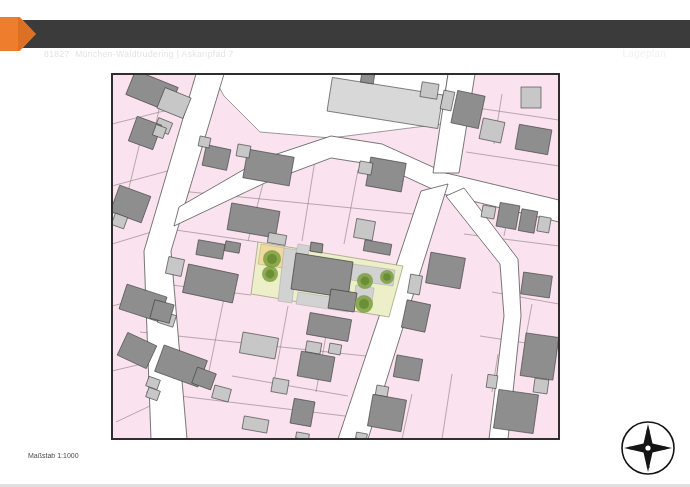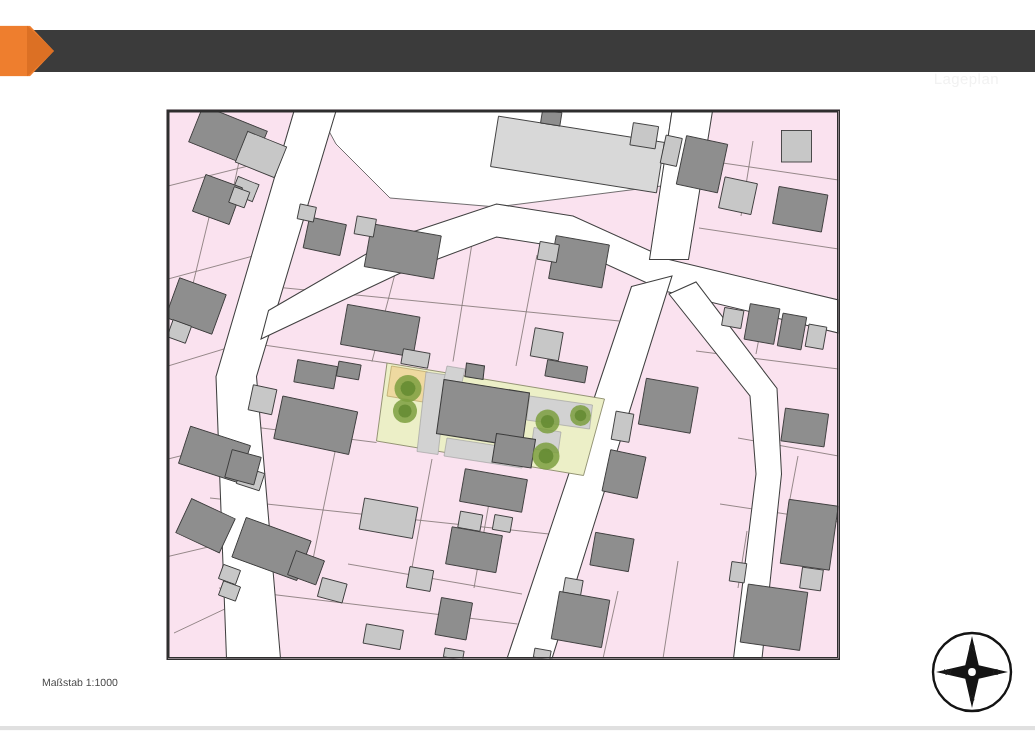--- a/index.html
+++ b/index.html
@@ -19,20 +19,21 @@
   .compass{position:absolute;left:619px;top:419px;width:58px;height:58px;}
   .scale{position:absolute;left:28px;top:452px;font-size:7px;color:#4a4a4a;}
   .bottom-edge{position:absolute;left:0;top:484px;width:690px;height:3px;background:#e0e0e0;}
 </style>
 </head>
 <body>
 
 <div class="page">
 
   <div class="header-bar">
+    <span class="addr">81827  München-Waldtrudering | Askaripfad 7</span>
     <span class="title">Lageplan</span>
   </div>
   <div class="accent-arrow"></div>
   <div class="accent-shadow"></div>
 
   <div class="map-frame">
     <svg id="plan" width="447" height="365" viewBox="0 0 447 365">
         <rect x="0" y="0" width="447" height="365" fill="#fae2ef"></rect>
         <polygon points="100,0 336,0 329,50 219,64 148,58 112,22" fill="#ffffff" stroke="#414141" stroke-width="0.5"></polygon>
         <line x1="0" y1="50" x2="92" y2="27" stroke="#8a7e7e" stroke-width="0.6"></line>

